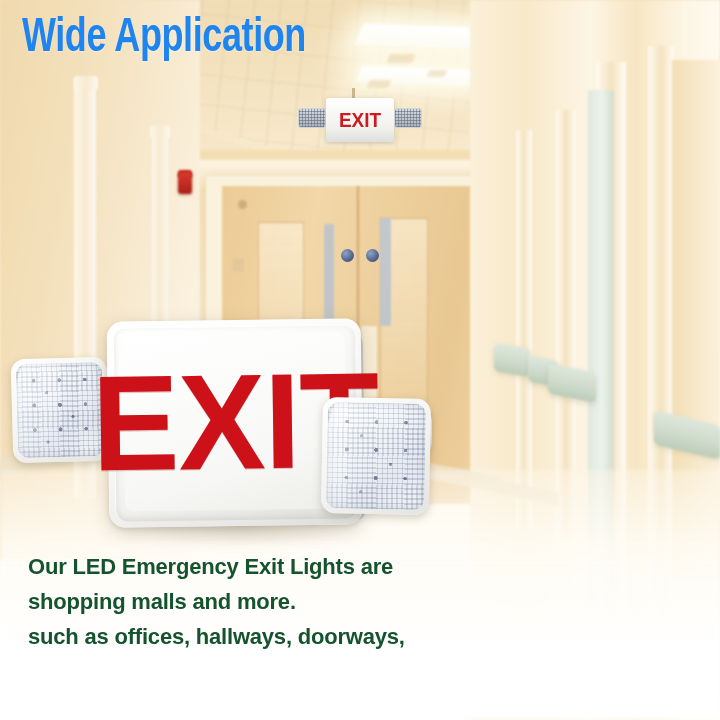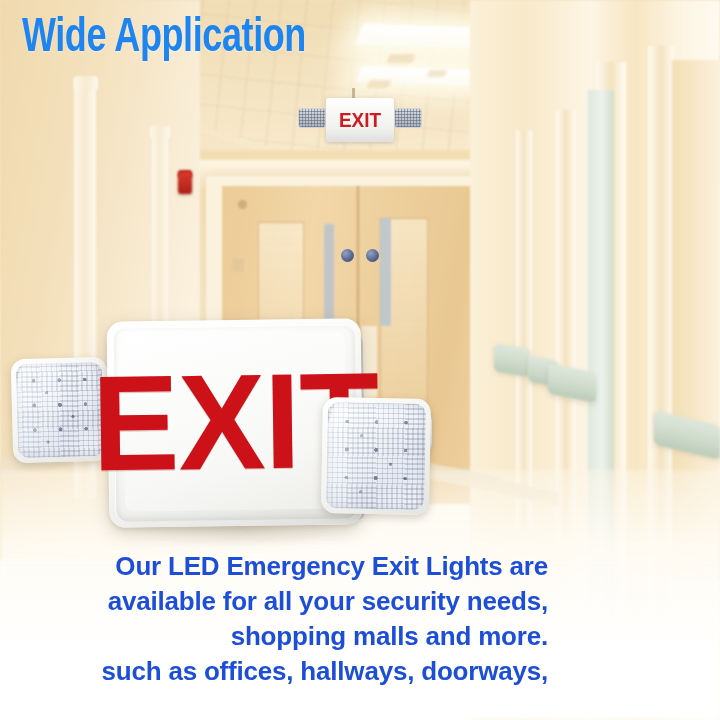--- a/index.html
+++ b/index.html
@@ -378,25 +378,24 @@
     transform:scaleX(0.80) scaleY(1.06);
     transform-origin:left top;
     white-space:nowrap;
     text-shadow:0 1px 2px rgba(255,255,255,0.45);
   }
 
   .blurb {
     position:absolute; left:28px; top:549px; width:520px;
     font-family:"Liberation Sans", sans-serif;
     font-weight:bold;
-    font-size:26px;
+    font-size:22px;
     line-height:35px;
     letter-spacing:-0.2px;
-    color:#1d4ed8;
-    text-align:right;
+    color:#14532d;
   }
   .blurb .line { display:block; white-space:nowrap; }
 </style>
 </head>
 <body>
 
 <div id="stage">
 
   <div class="bg">
     <div class="wall-base"></div>
@@ -511,18 +510,17 @@
         <div class="leds"></div>
         <div class="lens-gloss"></div>
       </div>
     </div>
   </div>
 
   <div class="headline">Wide Application</div>
 
   <div class="blurb">
     <span class="line">Our LED Emergency Exit Lights are</span>
-    <span class="line">available for all your security needs,</span>
     <span class="line">shopping malls and more.</span>
     <span class="line">such as offices, hallways, doorways,</span>
   </div>
 
 </div>
 
 </body></html>

